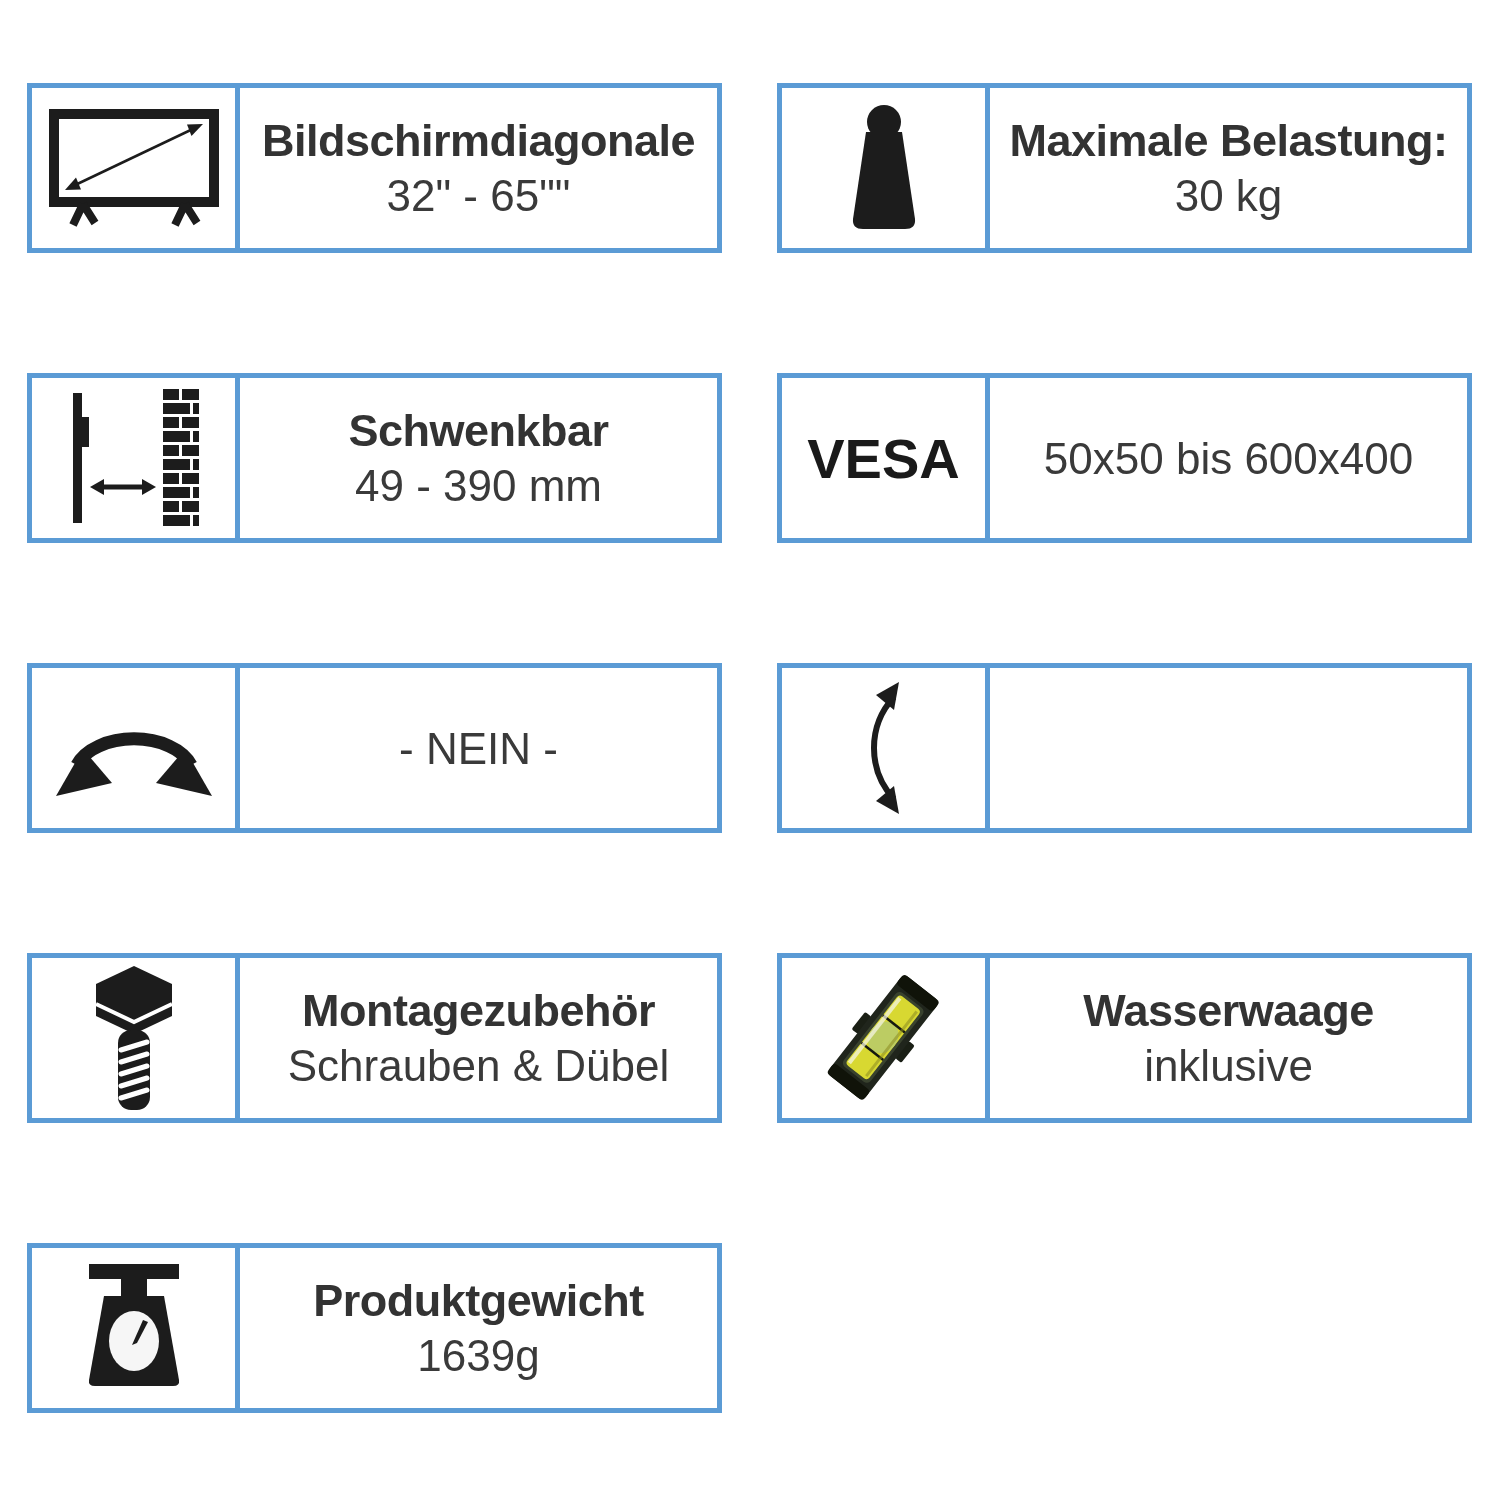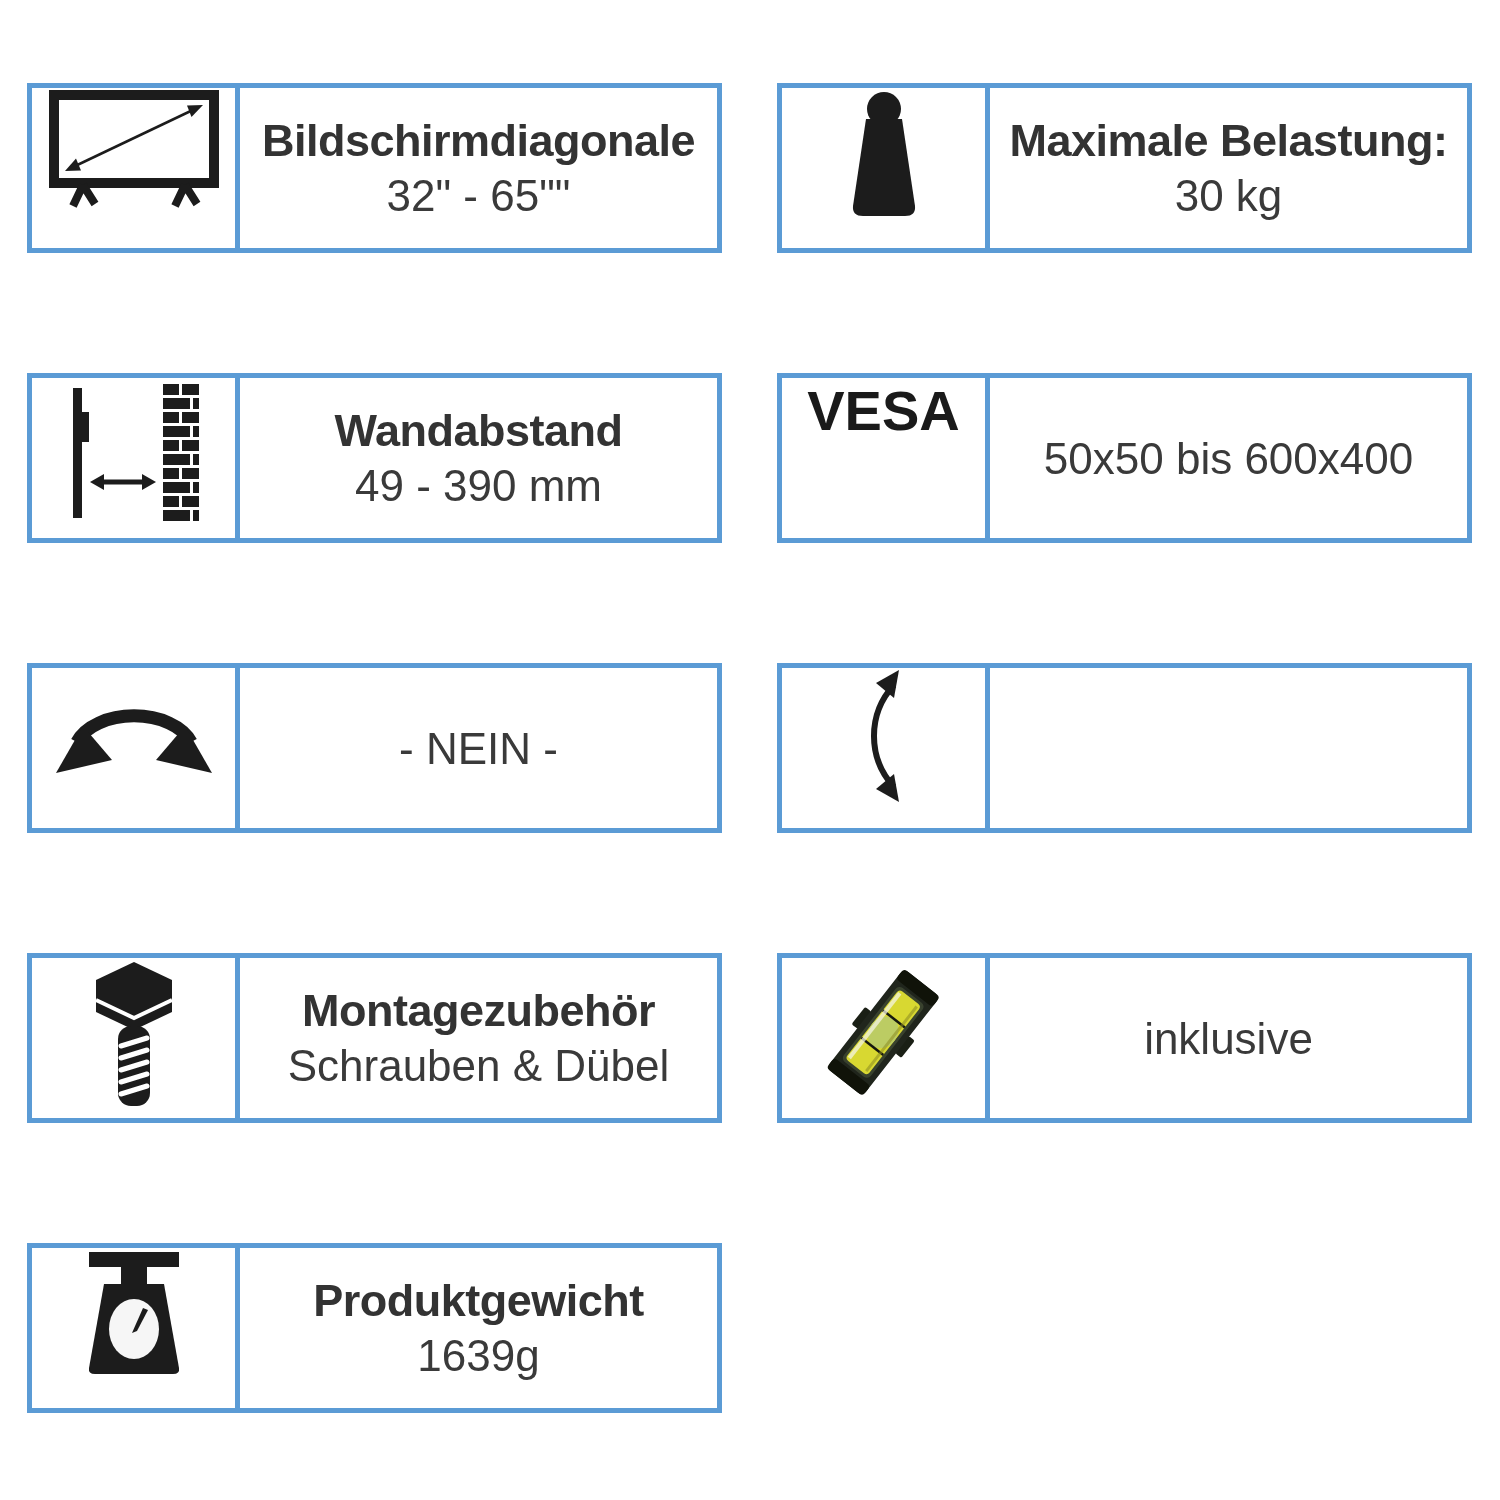--- a/index.html
+++ b/index.html
@@ -17,21 +17,21 @@
   }
   .card{
     box-sizing:border-box;
     border:5px solid var(--border-blue,#5b9bd5);
     background:#ffffff;
     display:grid;
     grid-template-columns:208px 1fr;
   }
   .icon-cell{
     border-right:5px solid var(--border-blue,#5b9bd5);
-    display:flex;align-items:flex-start;justify-content:center;
+    display:flex;align-items:center;justify-content:center;
     overflow:hidden;
   }
   .text-cell{
     display:flex;flex-direction:column;align-items:center;justify-content:center;
     text-align:center;padding:0 8px;
   }
   .title{
     font-weight:700;font-size:45px;line-height:55px;
     color:var(--text-dark,#333333);letter-spacing:-0.5px;white-space:nowrap;
   }
@@ -107,21 +107,21 @@
           <rect x="104" y="104" width="27" height="11"></rect>
             <rect x="134" y="104" width="6" height="11"></rect>
           <rect x="104" y="118" width="16" height="11"></rect>
             <rect x="123" y="118" width="17" height="11"></rect>
           <rect x="104" y="132" width="27" height="11"></rect>
             <rect x="134" y="132" width="6" height="11"></rect>
         </g>
       </svg>
     </div>
     <div class="text-cell">
-      <div class="title">Wandabstand</div>
+      <div class="title">Schwenkbar</div>
       <div class="value">49 - 390 mm</div>
     </div>
   </div>
 
   <div class="card">
     <div class="icon-cell">
       <div class="vesa-word">VESA</div>
     </div>
     <div class="text-cell">
       <div class="title"></div>
@@ -186,20 +186,21 @@
           <rect x="31" y="60" width="88" height="28" rx="4" fill="#d8d831"></rect>
           <ellipse cx="75" cy="74" rx="17" ry="14" fill="#bccc63"></ellipse>
           <rect x="56" y="60" width="2.5" height="28" fill="#15180f"></rect>
           <rect x="91" y="60" width="2.5" height="28" fill="#15180f"></rect>
           <rect x="34" y="61" width="82" height="4" fill="#f4f4e2" opacity="0.75"></rect>
           <rect x="34" y="83" width="82" height="3" fill="#8a8a20" opacity="0.55"></rect>
         </g>
       </svg>
     </div>
     <div class="text-cell">
+      <div class="title">Wasserwaage</div>
       <div class="value">inklusive</div>
     </div>
   </div>
 
 
   <div class="card">
     <div class="icon-cell">
       <svg width="142" height="136" viewBox="0 0 142 136">
         <rect class="ink" x="26" y="4" width="90" height="15"></rect>
         <rect class="ink" x="58" y="19" width="26" height="17"></rect>

